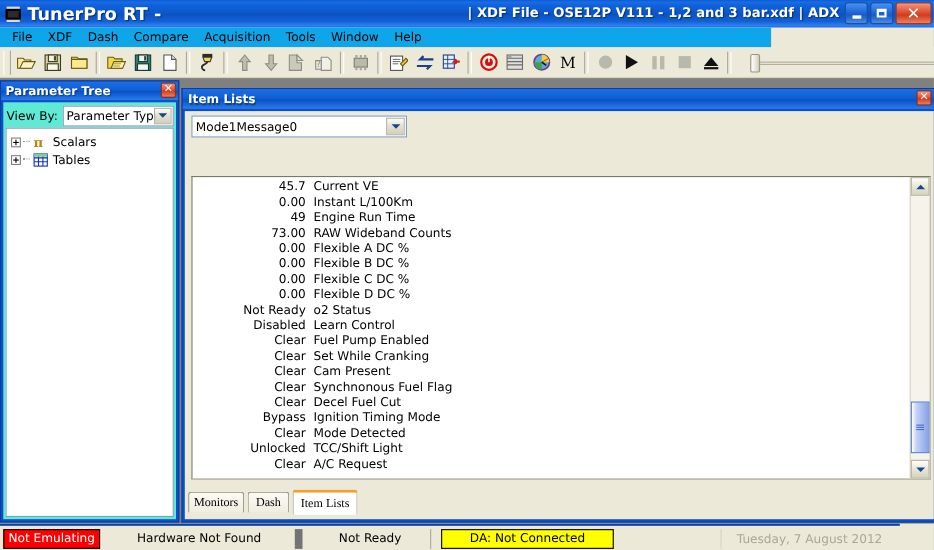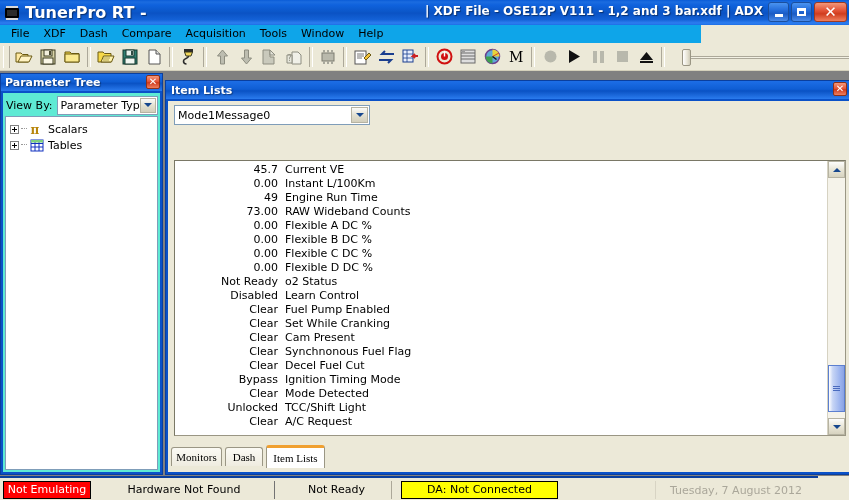--- a/index.html
+++ b/index.html
@@ -322,21 +322,21 @@
   .sb-cell {
     height: 18px; display: flex; align-items: center; justify-content: center;
     font-size: 11px; box-sizing: border-box; margin-top: 1px;
   }
   .sb-emulating {
     width: 88px; margin-left: 3px; background: #ff0000; color: #ffffff;
     border: 1px solid #000000;
   }
   .sb-hardware {
     width: 181px; margin-left: 3px; color: #000;
-    border-right: 1px solid #737373;
+    border-right: 7px solid #737373;
   }
   .sb-ready {
     width: 110px; margin-left: 7px; color: #000;
     border-right: 1px solid #aca899;
   }
   .sb-da {
     width: 157px; margin-left: 9px; background: #ffff00; color: #000;
     border: 1px solid #000000;
   }
   .sb-date {

